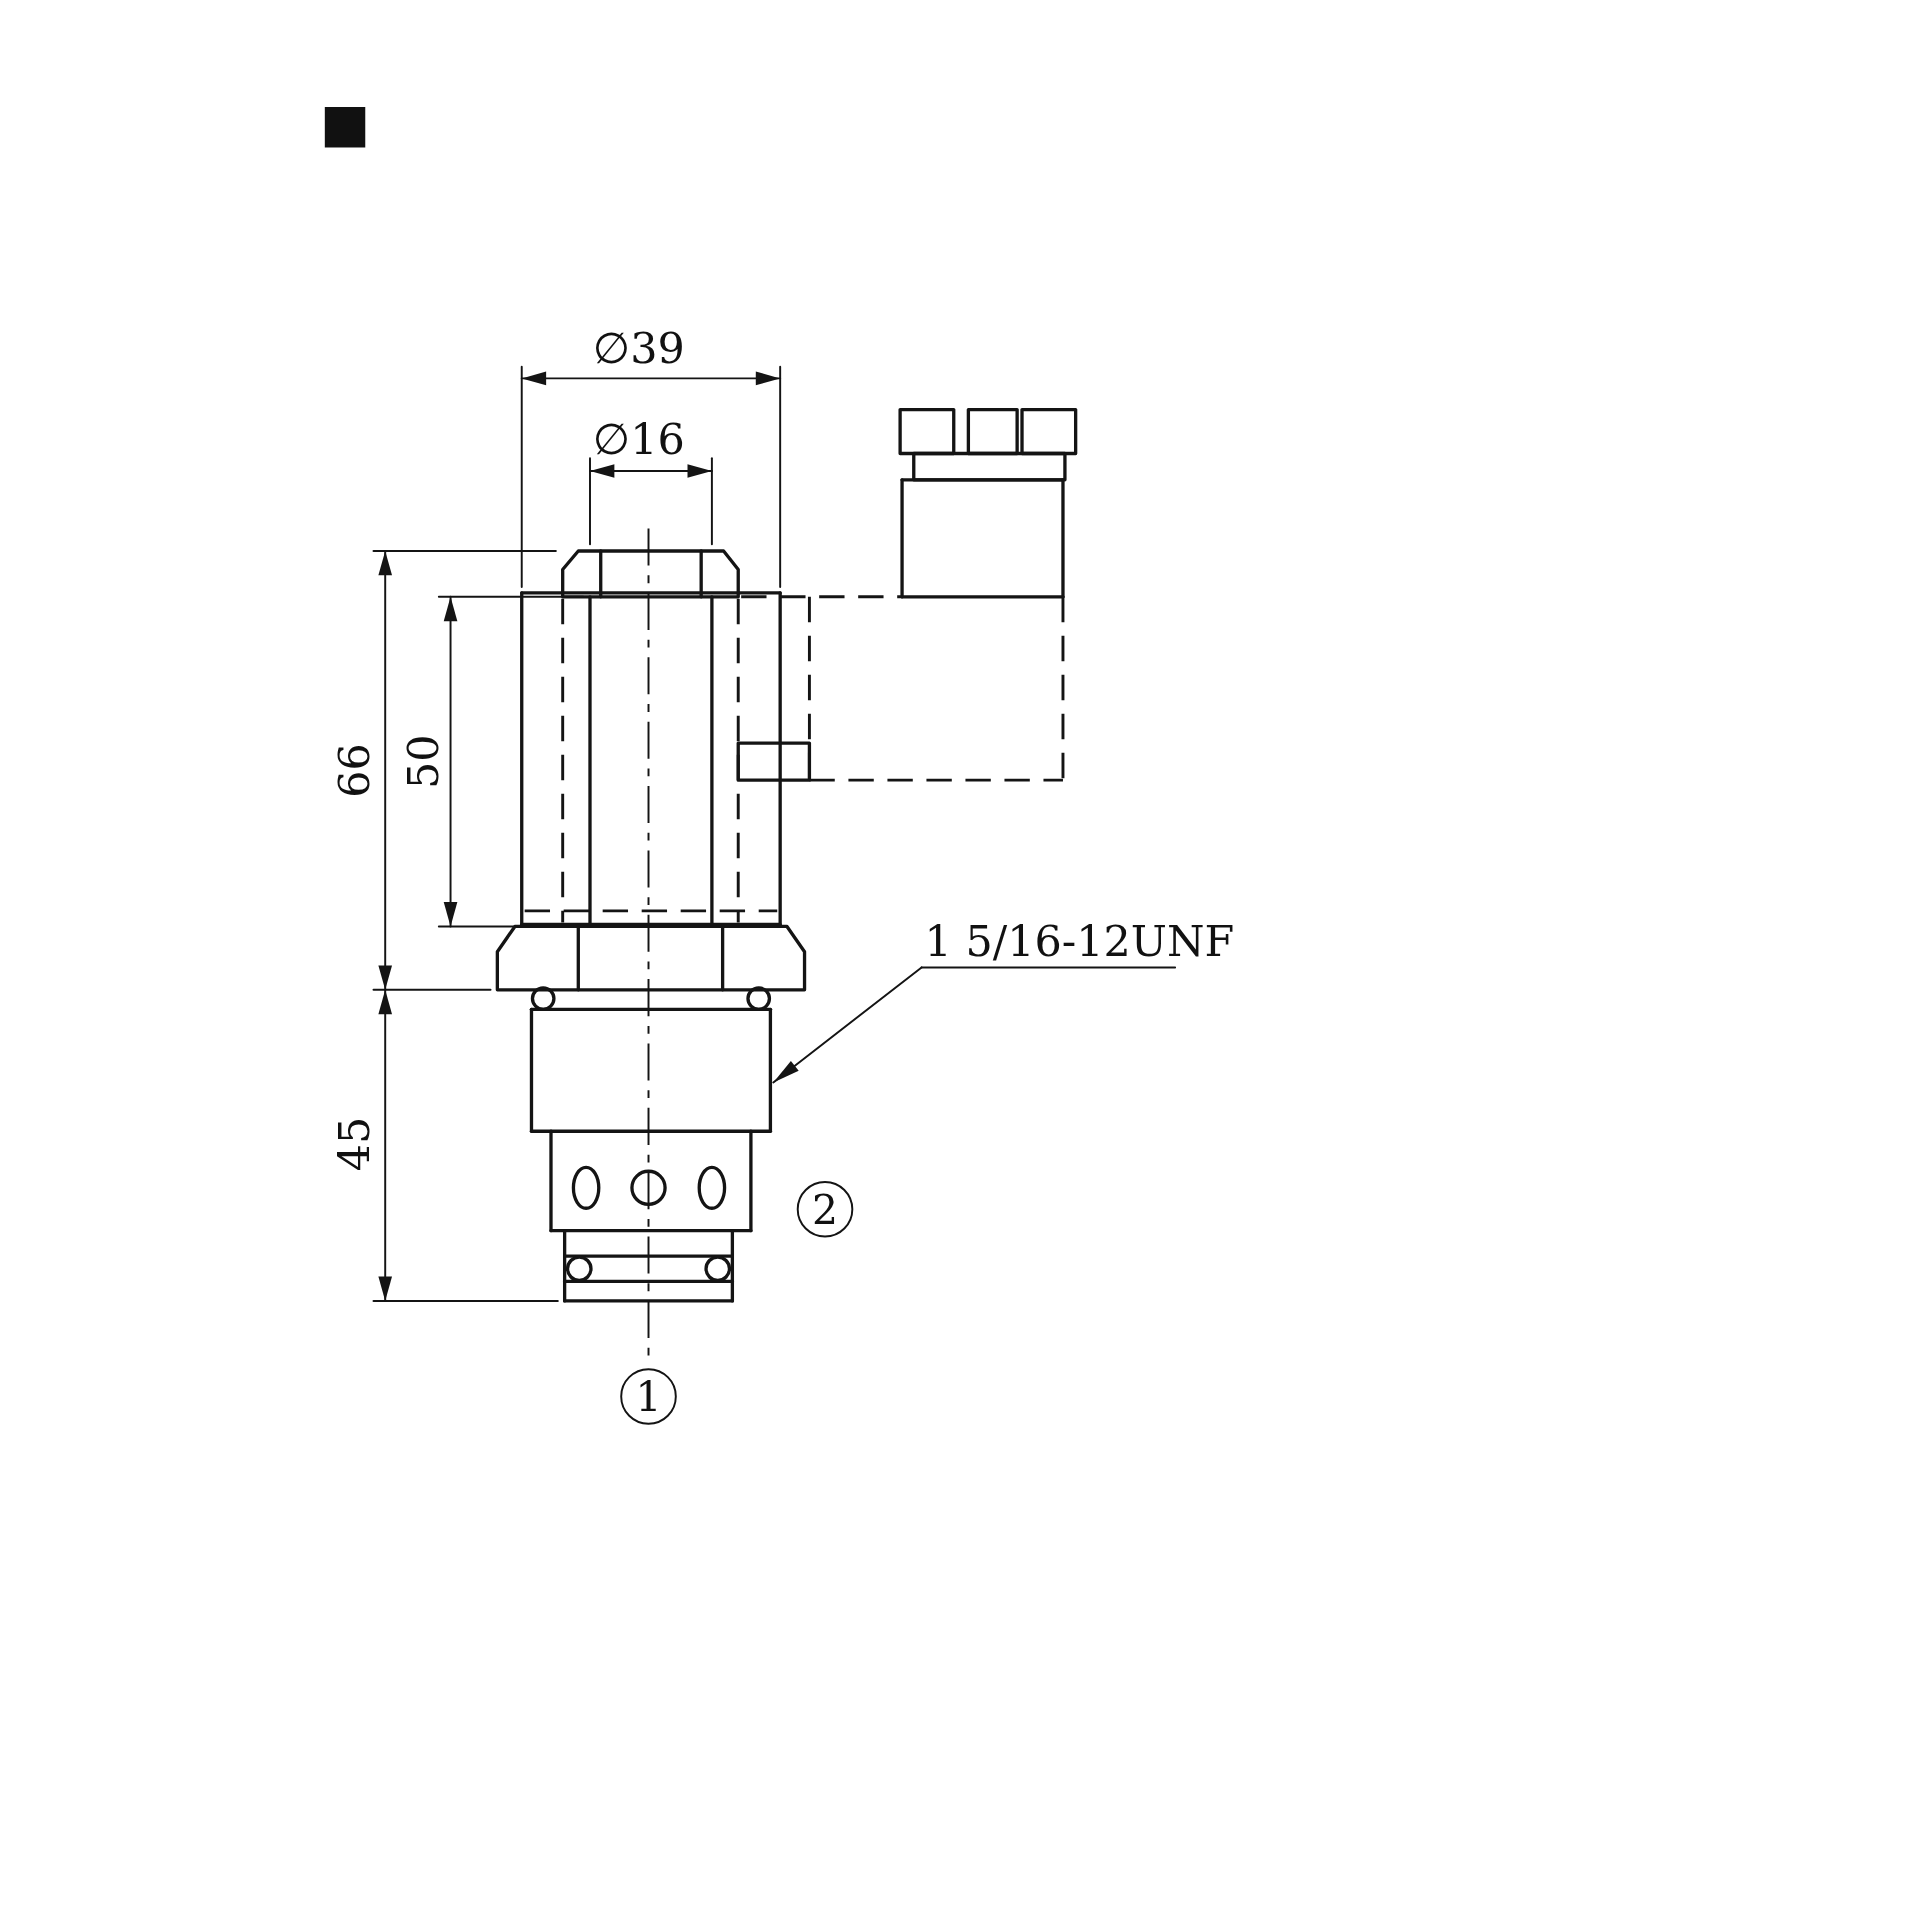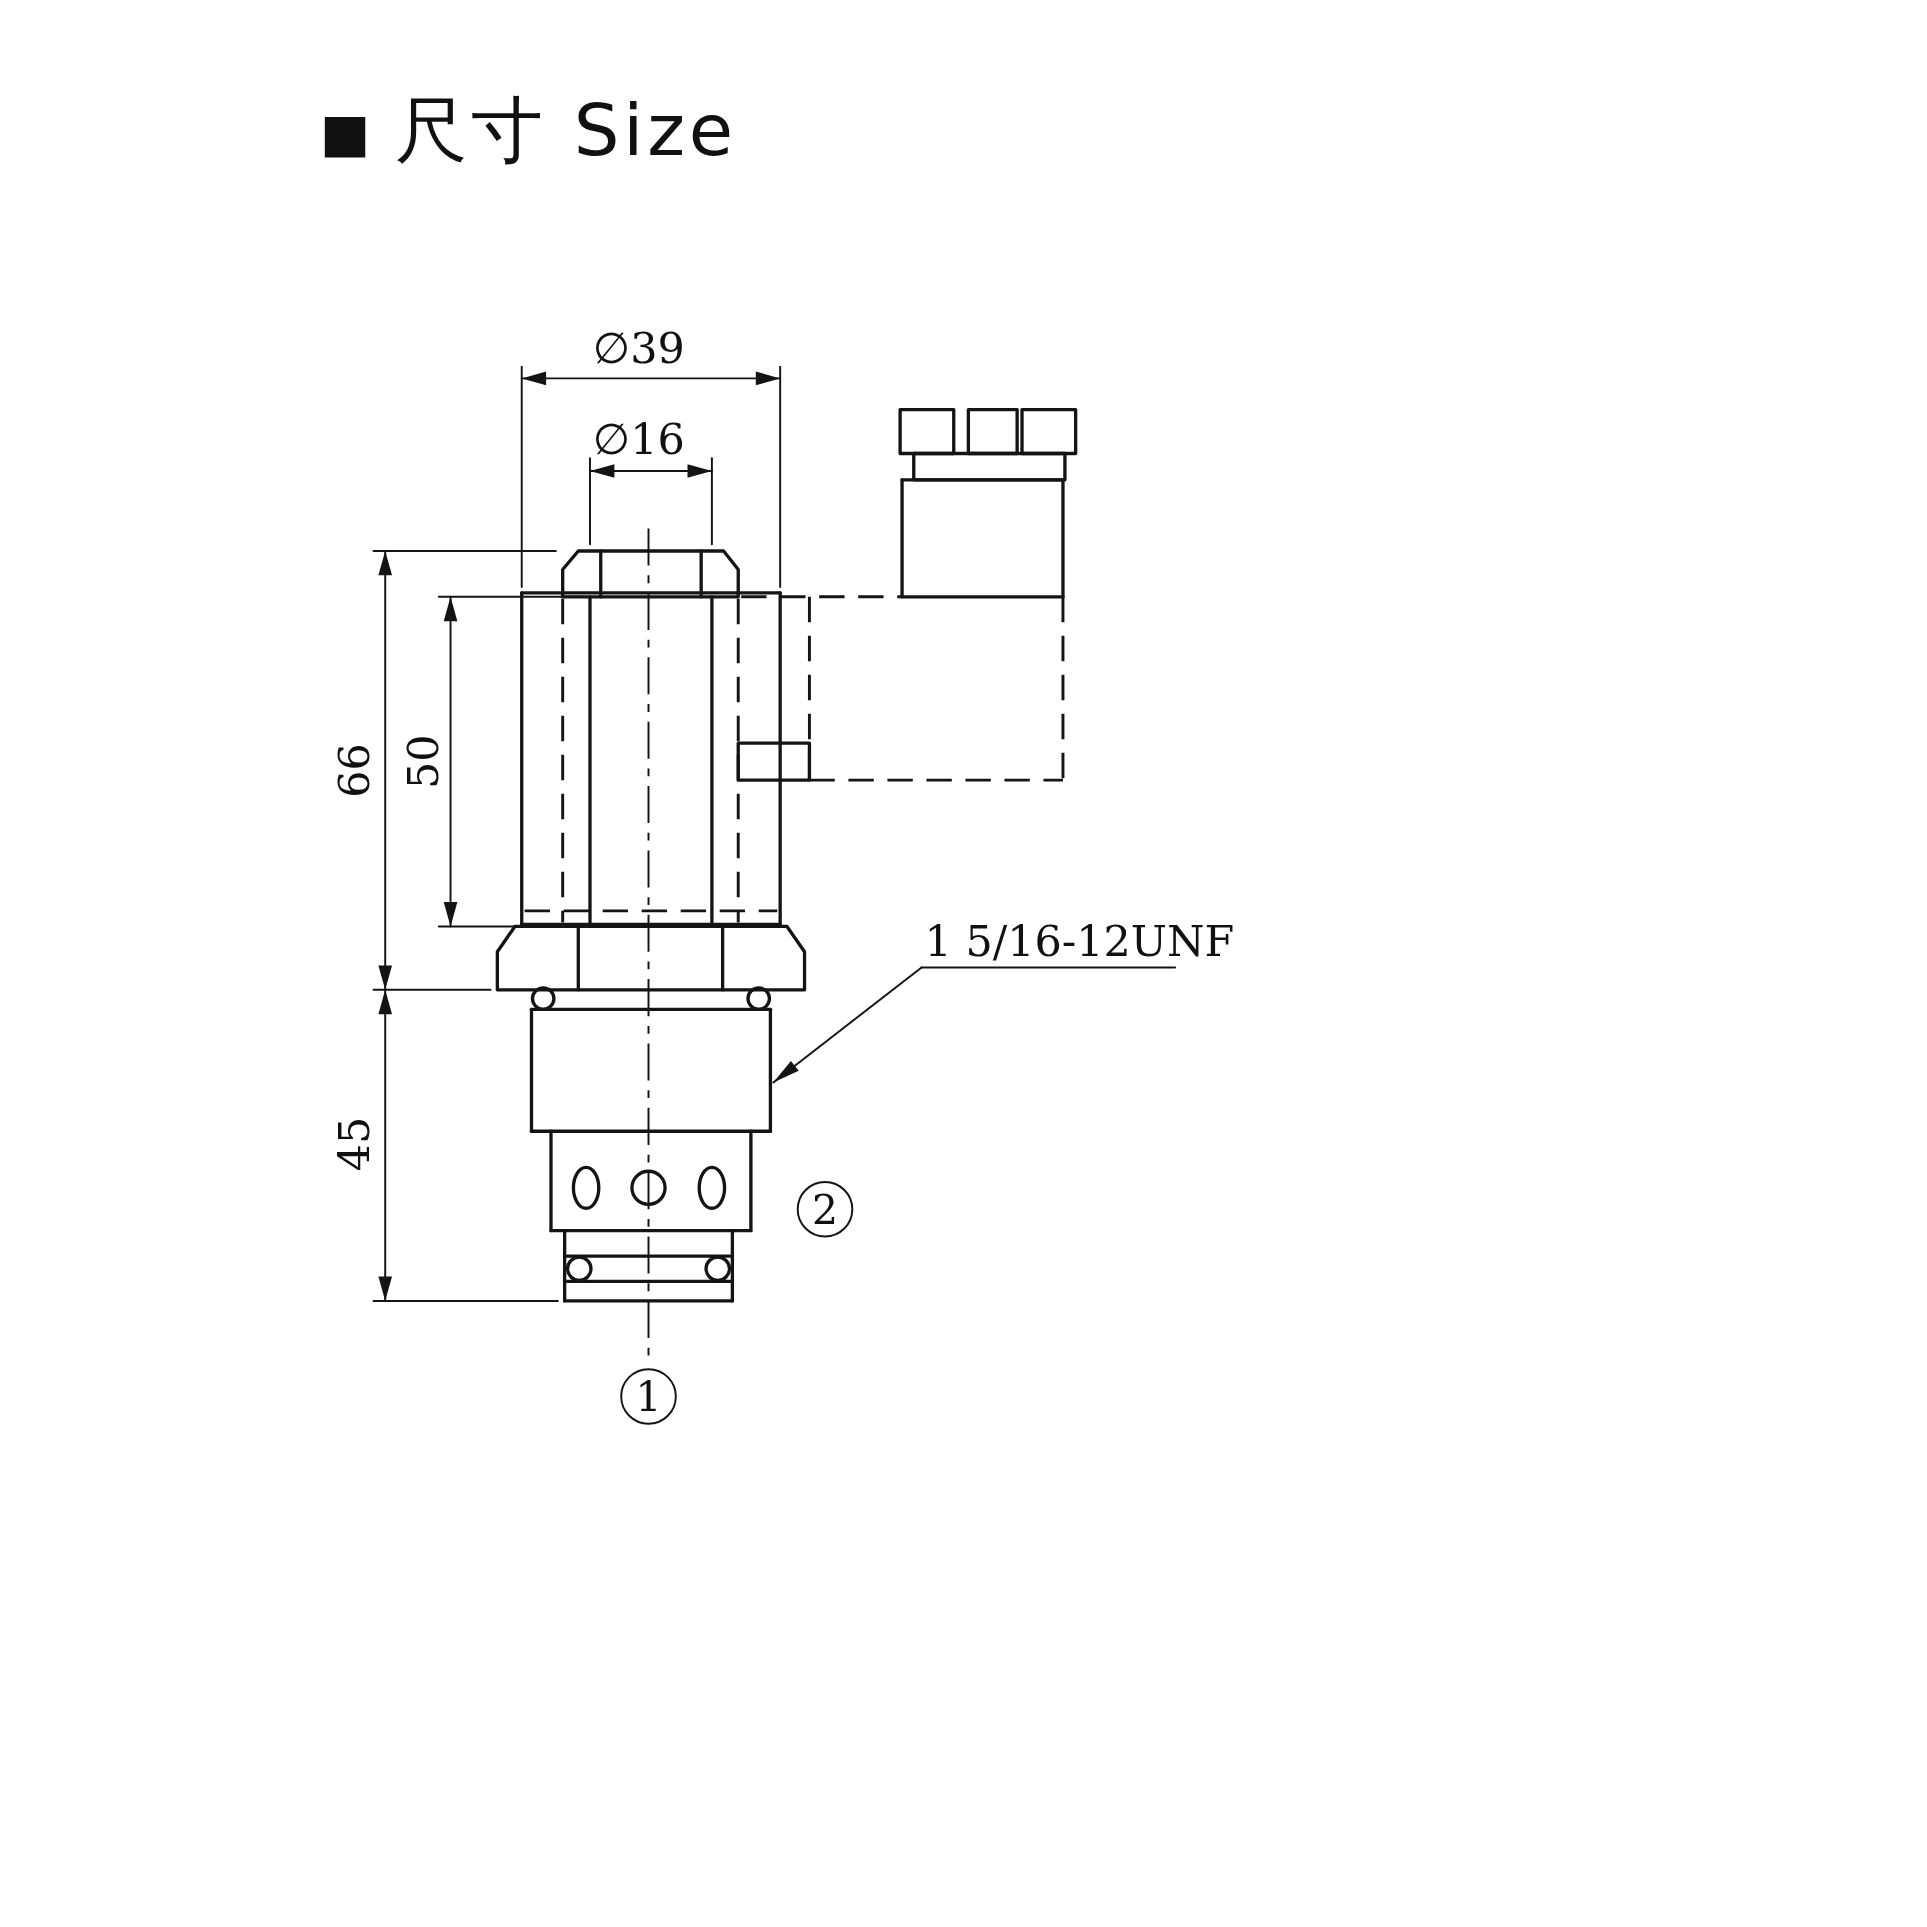--- a/index.html
+++ b/index.html
@@ -17,21 +17,20 @@
   .dim{font-family:"DejaVu Serif", serif;font-size:44px;fill:#111;}
   .portnum{font-family:"DejaVu Serif", serif;font-size:42px;fill:#111;}
 </style>
 </head>
 <body>
 
 <div class="canvas">
 
   <div class="header">
     <span class="bullet">■</span>
-    <span class="title-text">尺寸 Size</span>
   </div>
 
   <svg width="1927" height="1927" viewBox="0 0 1976 1976">
 
     <g>
       <line class="cl" x1="665" y1="542" x2="665" y2="1398"></line>
     </g>
 
     <g>
       <path class="obj" d="M577,612 L577,584 L593,565 L742,565 L757,584 L757,612 Z"></path>

